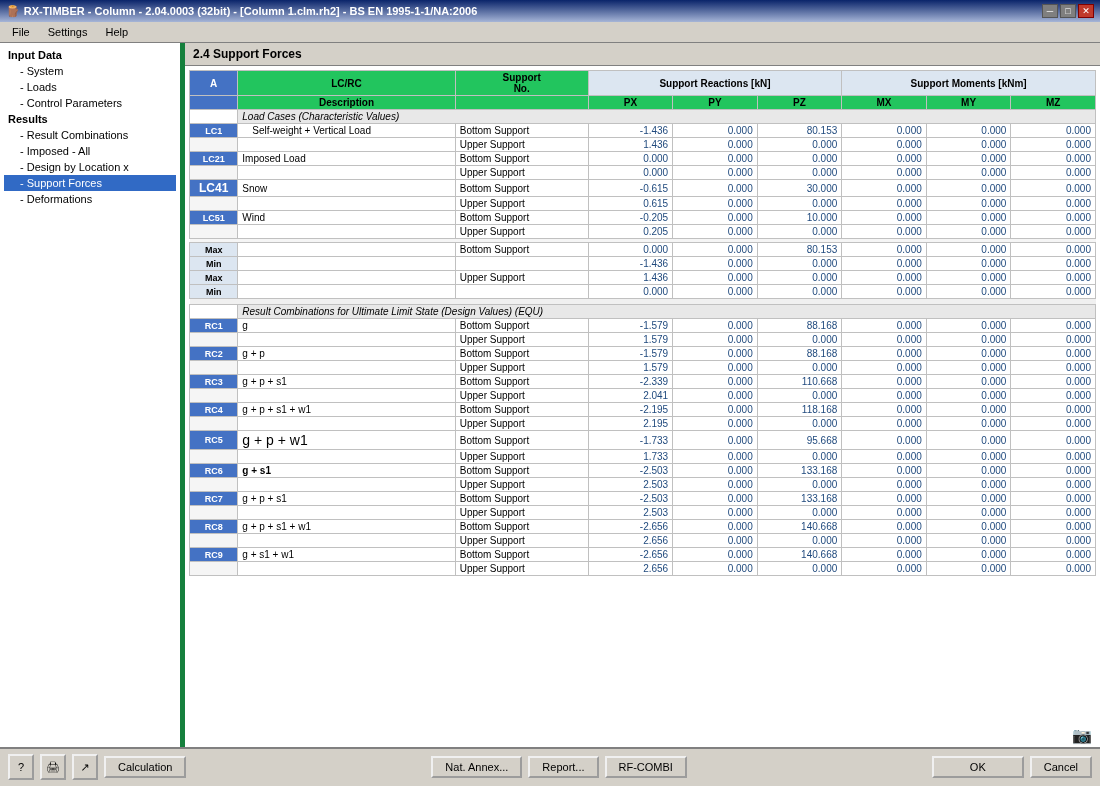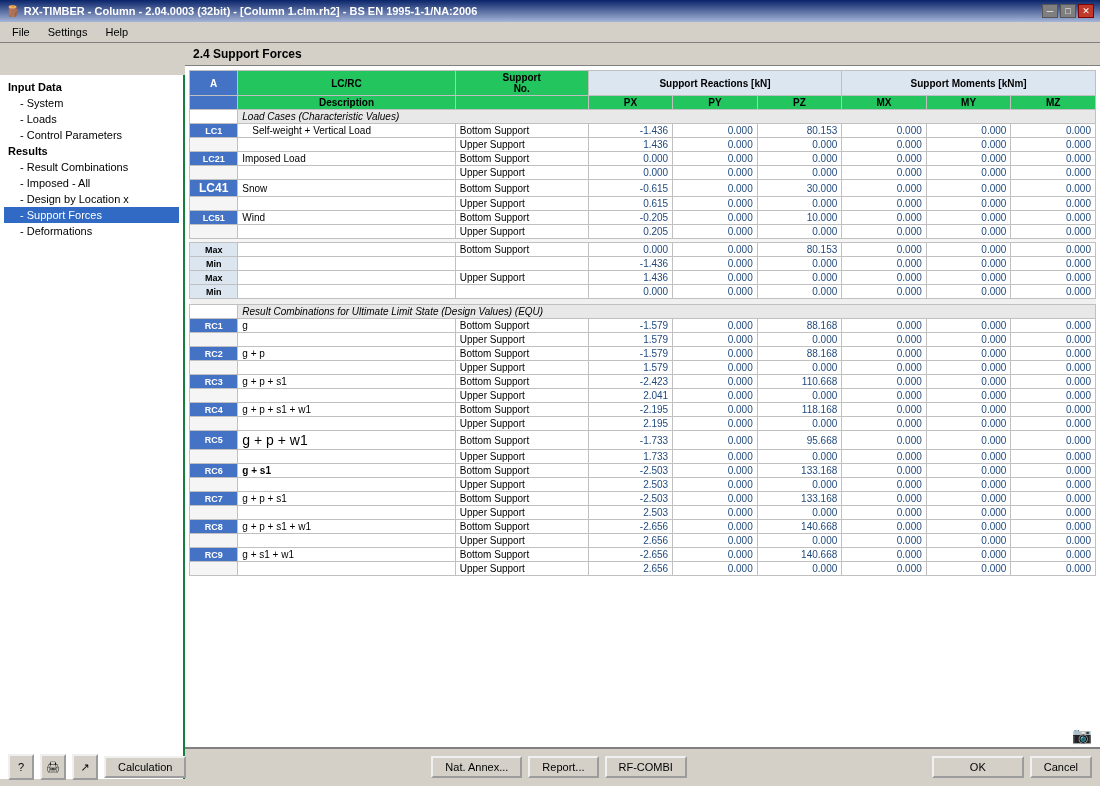--- a/index.html
+++ b/index.html
@@ -34,22 +34,22 @@
     }
 
     
     .main-container {
       display: flex; height: calc(786px - 22px - 22px - 38px);
       background: #d4d0c8;
     }
 
     
     .sidebar {
-      width: 185px; background: white; border-right: 2px solid #15803d;
-      padding: 4px; font-size: 11px; min-height: 100%; margin-top: 32px;
+      width: 185px; background: white; border-right: 5px solid #15803d;
+      padding: 4px; font-size: 11px; min-height: 100%;
     }
     .sidebar-item {
       padding: 2px 4px; cursor: pointer; white-space: nowrap;
     }
     .sidebar-item.active { background: #316ac5; color: white; }
     .sidebar-section { font-weight: bold; padding: 2px 4px; }
     .sidebar-sub { padding-left: 16px; }
 
     
     .content-area {
@@ -344,21 +344,21 @@
     <td class="zero-cell">0.000</td>
     <td class="num-cell">0.000</td>
     <td class="zero-cell">0.000</td>
     <td class="zero-cell">0.000</td>
     <td class="zero-cell">0.000</td>
   </tr>
             <tr>
     <td style="background:#4472c4; color:white; text-align:center; font-weight:bold; font-size:9px;">RC3</td>
     <td style="font-size:10px;">g + p + s1</td>
     <td style="font-size:10px;">Bottom Support</td>
-    <td class="num-cell">-2.423</td>
+    <td class="num-cell">-2.339</td>
     <td class="zero-cell">0.000</td>
     <td class="num-cell">110.668</td>
     <td class="zero-cell">0.000</td>
     <td class="zero-cell">0.000</td>
     <td class="zero-cell">0.000</td>
   </tr>
             <tr>
     <td style="background:#f5f5f5; color:; text-align:center; font-weight:bold; font-size:9px;"></td>
     <td style="font-size:10px;"></td>
     <td style="font-size:10px;">Upper Support</td>

